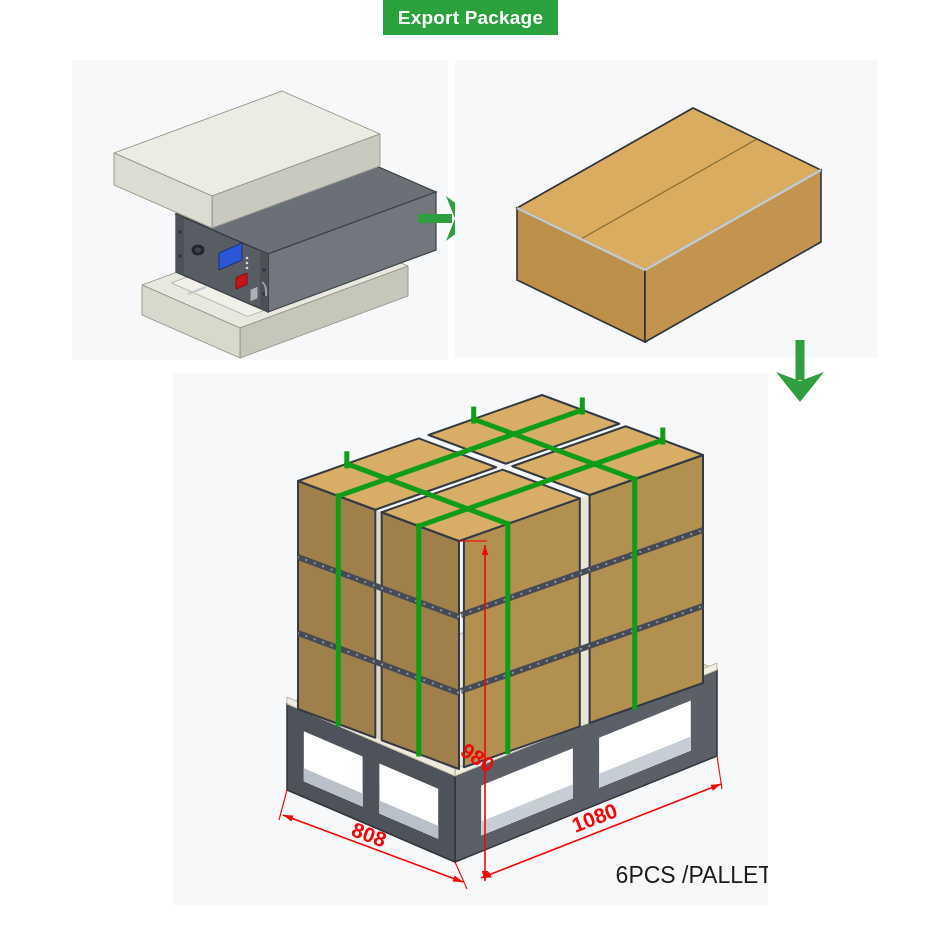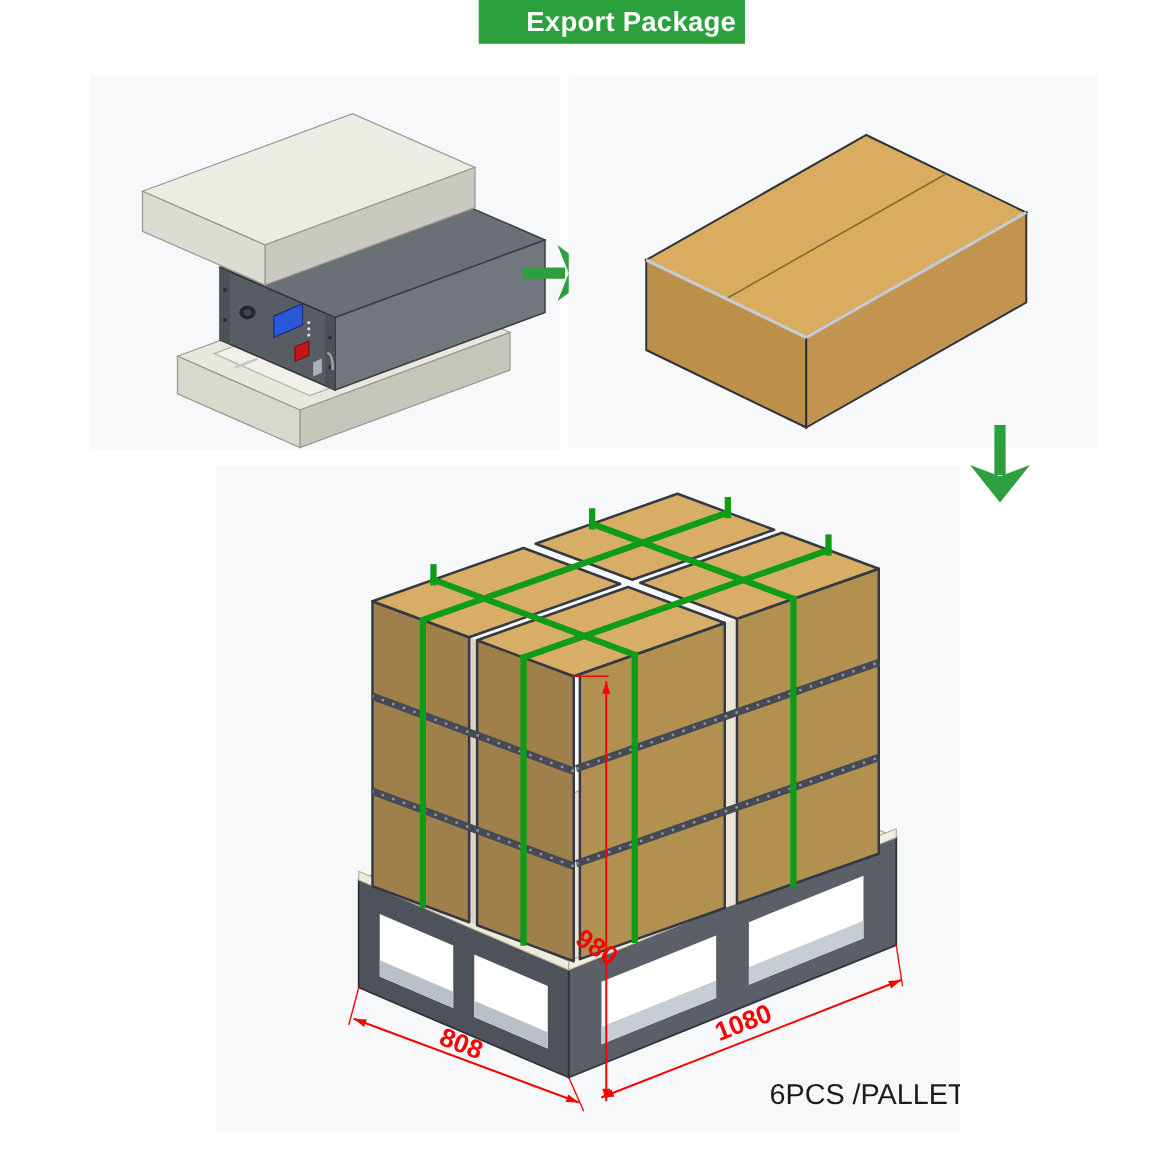--- a/index.html
+++ b/index.html
@@ -3,22 +3,22 @@
 <meta charset="utf-8">
 <style>
   html,body{margin:0;padding:0;}
   body{
     width:940px;height:926px;position:relative;background:#ffffff;
     font-family:"Liberation Sans", sans-serif;overflow:hidden;
   }
   .badge{
     position:absolute;left:383px;top:0;width:175px;height:35px;
     background:var(--accent-green,#2aa13c);color:#ffffff;
-    display:flex;align-items:center;
-    font-size:22px;font-weight:bold;letter-spacing:.2px;padding-left:38px;
+    display:flex;align-items:center;justify-content:center;
+    font-size:19px;font-weight:bold;letter-spacing:.2px;
   }
   .panel{position:absolute;background:var(--panel-bg,#f7f8f9);}
   .panel-foam{left:72px;top:60px;width:376px;height:300px;}
   .panel-carton{left:455px;top:60px;width:423px;height:298px;}
   .panel-pallet{left:173px;top:373px;width:595px;height:532px;}
   .arrow{position:absolute;}
   .arrow-right{left:418px;top:194px;width:60px;height:50px;}
   .arrow-down{left:776px;top:340px;width:48px;height:64px;}
   svg{display:block;}
   .dim-text{fill:var(--dimension-red,#f40606);font-size:21px;font-weight:bold;}

